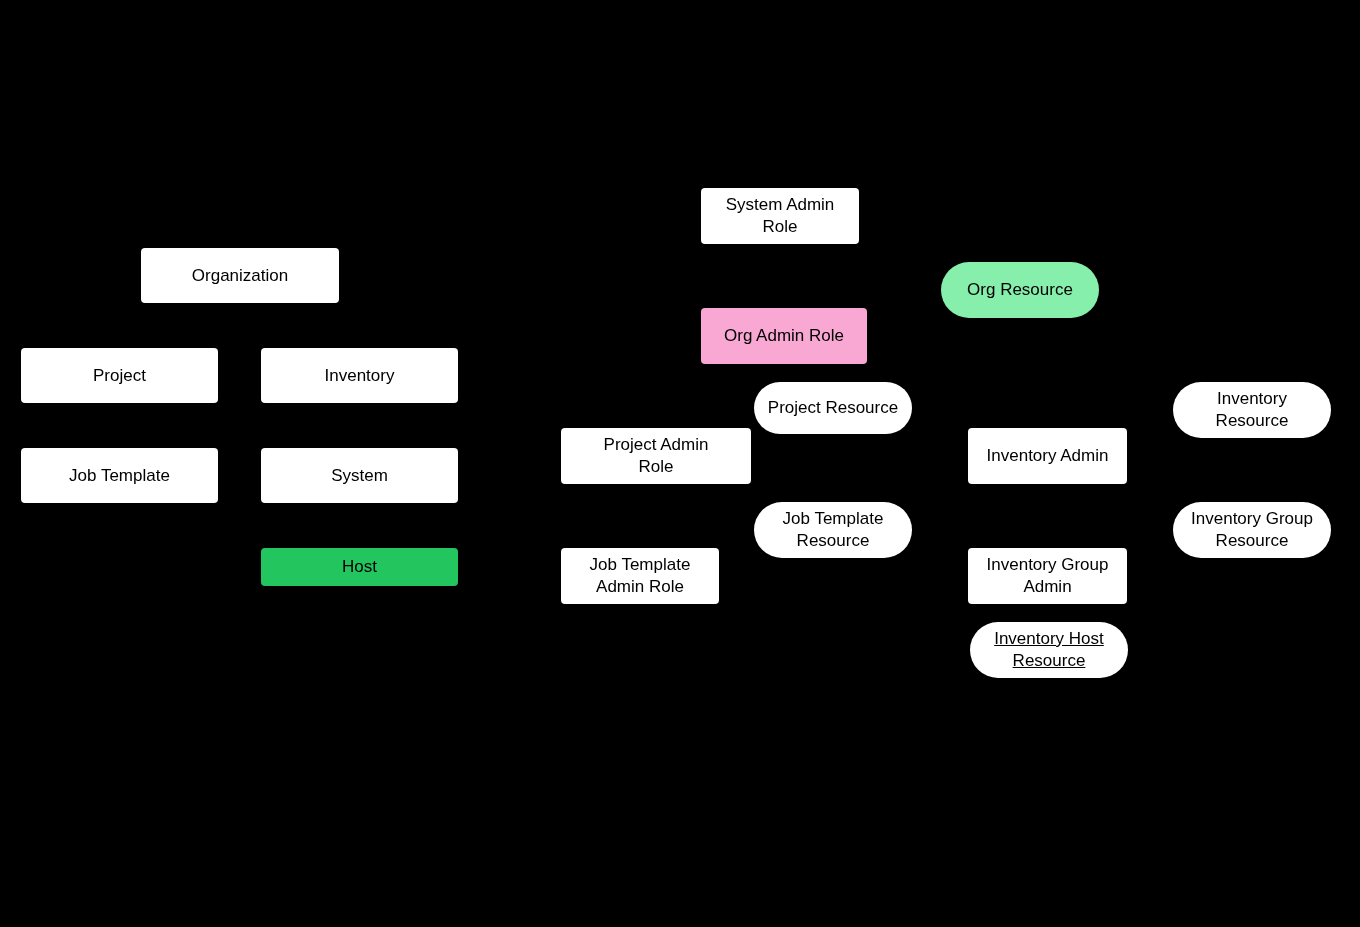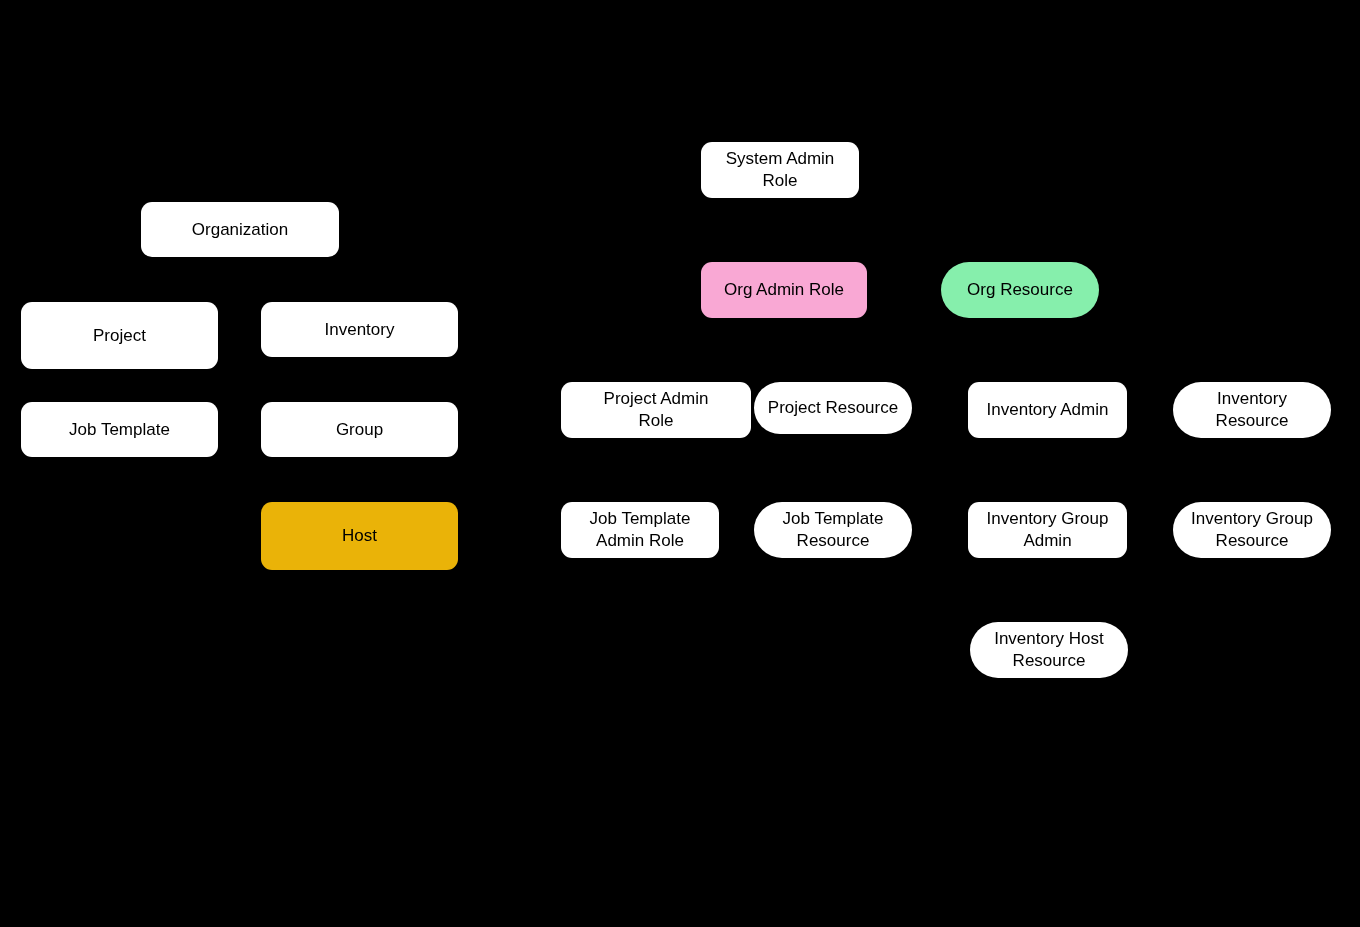--- a/index.html
+++ b/index.html
@@ -29,50 +29,51 @@
     flex-direction: column;
     align-items: center;
     justify-content: center;
     text-align: center;
     font-size: 17px;
     line-height: 22px;
     box-sizing: border-box;
     padding: 2px 6px;
   }
   .node.rect {
-    border-radius: 11px;
+    border-radius: 4px;
+    margin-top: 46px;
   }
   .node.pill {
     border-radius: 28px;
   }
   .node-line {
     display: block;
     white-space: nowrap;
   }
 </style>
 </head>
 <body>
 
 <div id="diagram">
     <div class="node rect" style="left: 141px; top: 202px; width: 198px; height: 55px; background: rgb(255, 255, 255); color: rgb(0, 0, 0);">
       <span class="node-line">Organization</span>
     </div>
-    <div class="node rect" style="left: 21px; top: 302px; width: 197px; height: 67px; background: rgb(255, 255, 255); color: rgb(0, 0, 0);">
+    <div class="node rect" style="left: 21px; top: 302px; width: 197px; height: 55px; background: rgb(255, 255, 255); color: rgb(0, 0, 0);">
       <span class="node-line">Project</span>
     </div>
     <div class="node rect" style="left: 261px; top: 302px; width: 197px; height: 55px; background: rgb(255, 255, 255); color: rgb(0, 0, 0);">
       <span class="node-line">Inventory</span>
     </div>
     <div class="node rect" style="left: 21px; top: 402px; width: 197px; height: 55px; background: rgb(255, 255, 255); color: rgb(0, 0, 0);">
       <span class="node-line">Job Template</span>
     </div>
     <div class="node rect" style="left: 261px; top: 402px; width: 197px; height: 55px; background: rgb(255, 255, 255); color: rgb(0, 0, 0);">
-      <span class="node-line">Group</span>
+      <span class="node-line">System</span>
     </div>
-    <div class="node rect" style="left: 261px; top: 502px; width: 197px; height: 68px; background: #eab308; color: rgb(0, 0, 0);">
+    <div class="node rect" style="left: 261px; top: 502px; width: 197px; height: 38px; background: #22c55e; color: rgb(0, 0, 0);">
       <span class="node-line">Host</span>
     </div>
     <div class="node rect" style="left: 701px; top: 142px; width: 158px; height: 56px; background: rgb(255, 255, 255); color: rgb(0, 0, 0);">
       <span class="node-line">System Admin</span>
       <span class="node-line">Role</span>
     </div>
     <div class="node rect" style="left: 701px; top: 262px; width: 166px; height: 56px; background: #f9a8d4; color: rgb(0, 0, 0);">
       <span class="node-line">Org Admin Role</span>
     </div>
     <div class="node pill" style="left: 941px; top: 262px; width: 158px; height: 56px; background: #86efac; color: rgb(0, 0, 0);">
@@ -101,17 +102,17 @@
       <span class="node-line">Resource</span>
     </div>
     <div class="node rect" style="left: 968px; top: 502px; width: 159px; height: 56px; background: rgb(255, 255, 255); color: rgb(0, 0, 0);">
       <span class="node-line">Inventory Group</span>
       <span class="node-line">Admin</span>
     </div>
     <div class="node pill" style="left: 1173px; top: 502px; width: 158px; height: 56px; background: rgb(255, 255, 255); color: rgb(0, 0, 0);">
       <span class="node-line">Inventory Group</span>
       <span class="node-line">Resource</span>
     </div>
-    <div class="node pill" style="left: 970px; top: 622px; width: 158px; height: 56px; background: rgb(255, 255, 255); color: rgb(0, 0, 0);">
+    <div class="node pill" style="left: 970px; top: 622px; width: 158px; height: 56px; background: rgb(255, 255, 255); color: rgb(0, 0, 0); text-decoration: underline;">
       <span class="node-line">Inventory Host</span>
       <span class="node-line">Resource</span>
     </div>
   </div>
 
 </body></html>

